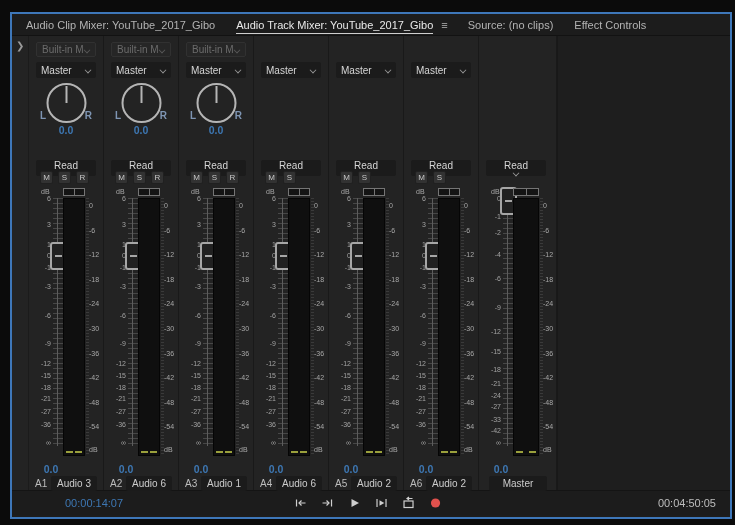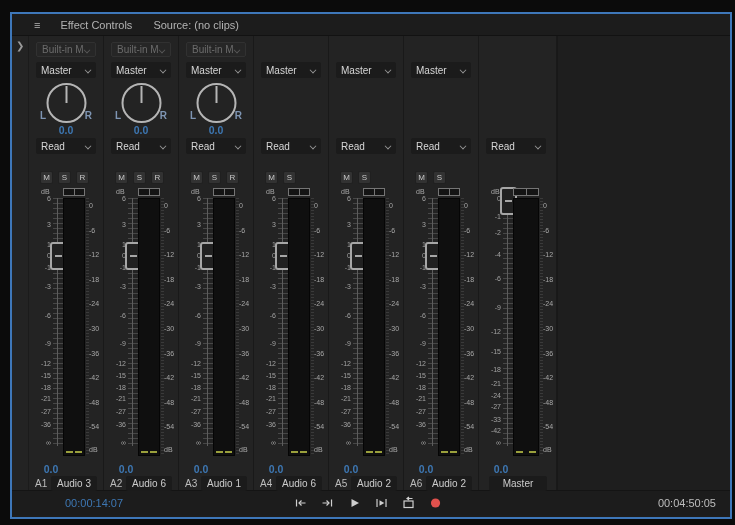--- a/index.html
+++ b/index.html
@@ -24,21 +24,21 @@
   .strip { position:relative; width:75px; border-right:1px solid #191919; background:#232323; flex:none; }
   .strip.master { width:78px; }
 
   .dd { position:absolute; left:7px; width:60px; height:16px; background:#1b1b1b; border-radius:2px; display:flex; align-items:center; padding:0 5px; color:#d6d6d6; font-size:10px; cursor:default; }
   .dd .dd-label { flex:1; overflow:hidden; white-space:nowrap; }
   .chev { width:6px; height:6px; position:relative; flex:none; }
   .chev::before { content:""; position:absolute; left:0; top:0; width:5px; height:5px; border-right:1px solid #9a9a9a; border-bottom:1px solid #9a9a9a; transform:rotate(45deg) scale(.8); }
   .input-dd { top:6px; height:15px; background:#262626; border:1px solid #313131; color:#6b6b6b; }
   .input-dd .chev::before { border-color:#5a5a5a; }
   .output-dd { top:26px; }
-  .read-dd { top:102px; }
+  .read-dd { top:124px;flex-direction:column; }
 
   .knob-wrap { position:absolute; top:44px; left:0; width:100%; height:102px; }
   .knob-wrap svg { position:absolute; top:0; left:0; }
   .pan-l, .pan-r { position:absolute; top:30px; font-size:10px; font-weight:bold; color:#7e95b3; }
   .pan-l { left:11px; } .pan-r { right:11px; }
   .pan-value { position:absolute; top:44px; left:0; width:100%; text-align:center; color:var(--accent,#3d77b3); font-size:10.5px; font-weight:bold; }
 
   .msr-row { position:absolute; top:135px; left:11px; display:flex; gap:5px; }
   .msr { width:13px; height:13px; background:#323232; border:1px solid #202020; border-radius:2px; color:#c8c8c8; font-size:8px; display:flex; align-items:center; justify-content:center; cursor:default; }
 
@@ -80,28 +80,32 @@
   .tbtn svg { stroke:#cfcfcf; fill:none; stroke-width:1.2; }
   .tbtn svg .fill { fill:#cfcfcf; stroke:none; }
   .tbtn svg .rec { fill:var(--record,#e0514d); stroke:none; }
 </style>
 </head>
 <body>
 
 <div class="window">
 
   <div class="tabbar">
+    <div class="tab">
+      <span class="tab-label">Audio Clip Mixer: YouTube_2017_Gibo</span>
+    </div>
     <div class="tab active">
+      <span class="tab-label">Audio Track Mixer: YouTube_2017_Gibo</span>
       <span class="panel-menu">≡</span>
+    </div>
+    <div class="tab">
+      <span class="tab-label">Source: (no clips)</span>
     </div>
     <div class="tab">
       <span class="tab-label">Effect Controls</span>
-    </div>
-    <div class="tab">
-      <span class="tab-label">Source: (no clips)</span>
     </div>
   </div>
 
   <div class="mixer">
     <div class="gutter">
       <span class="expand-chevron">❯</span>
     </div>
     <div id="strips" style="display:flex;">
         <div class="strip">
     <div class="dd input-dd">

